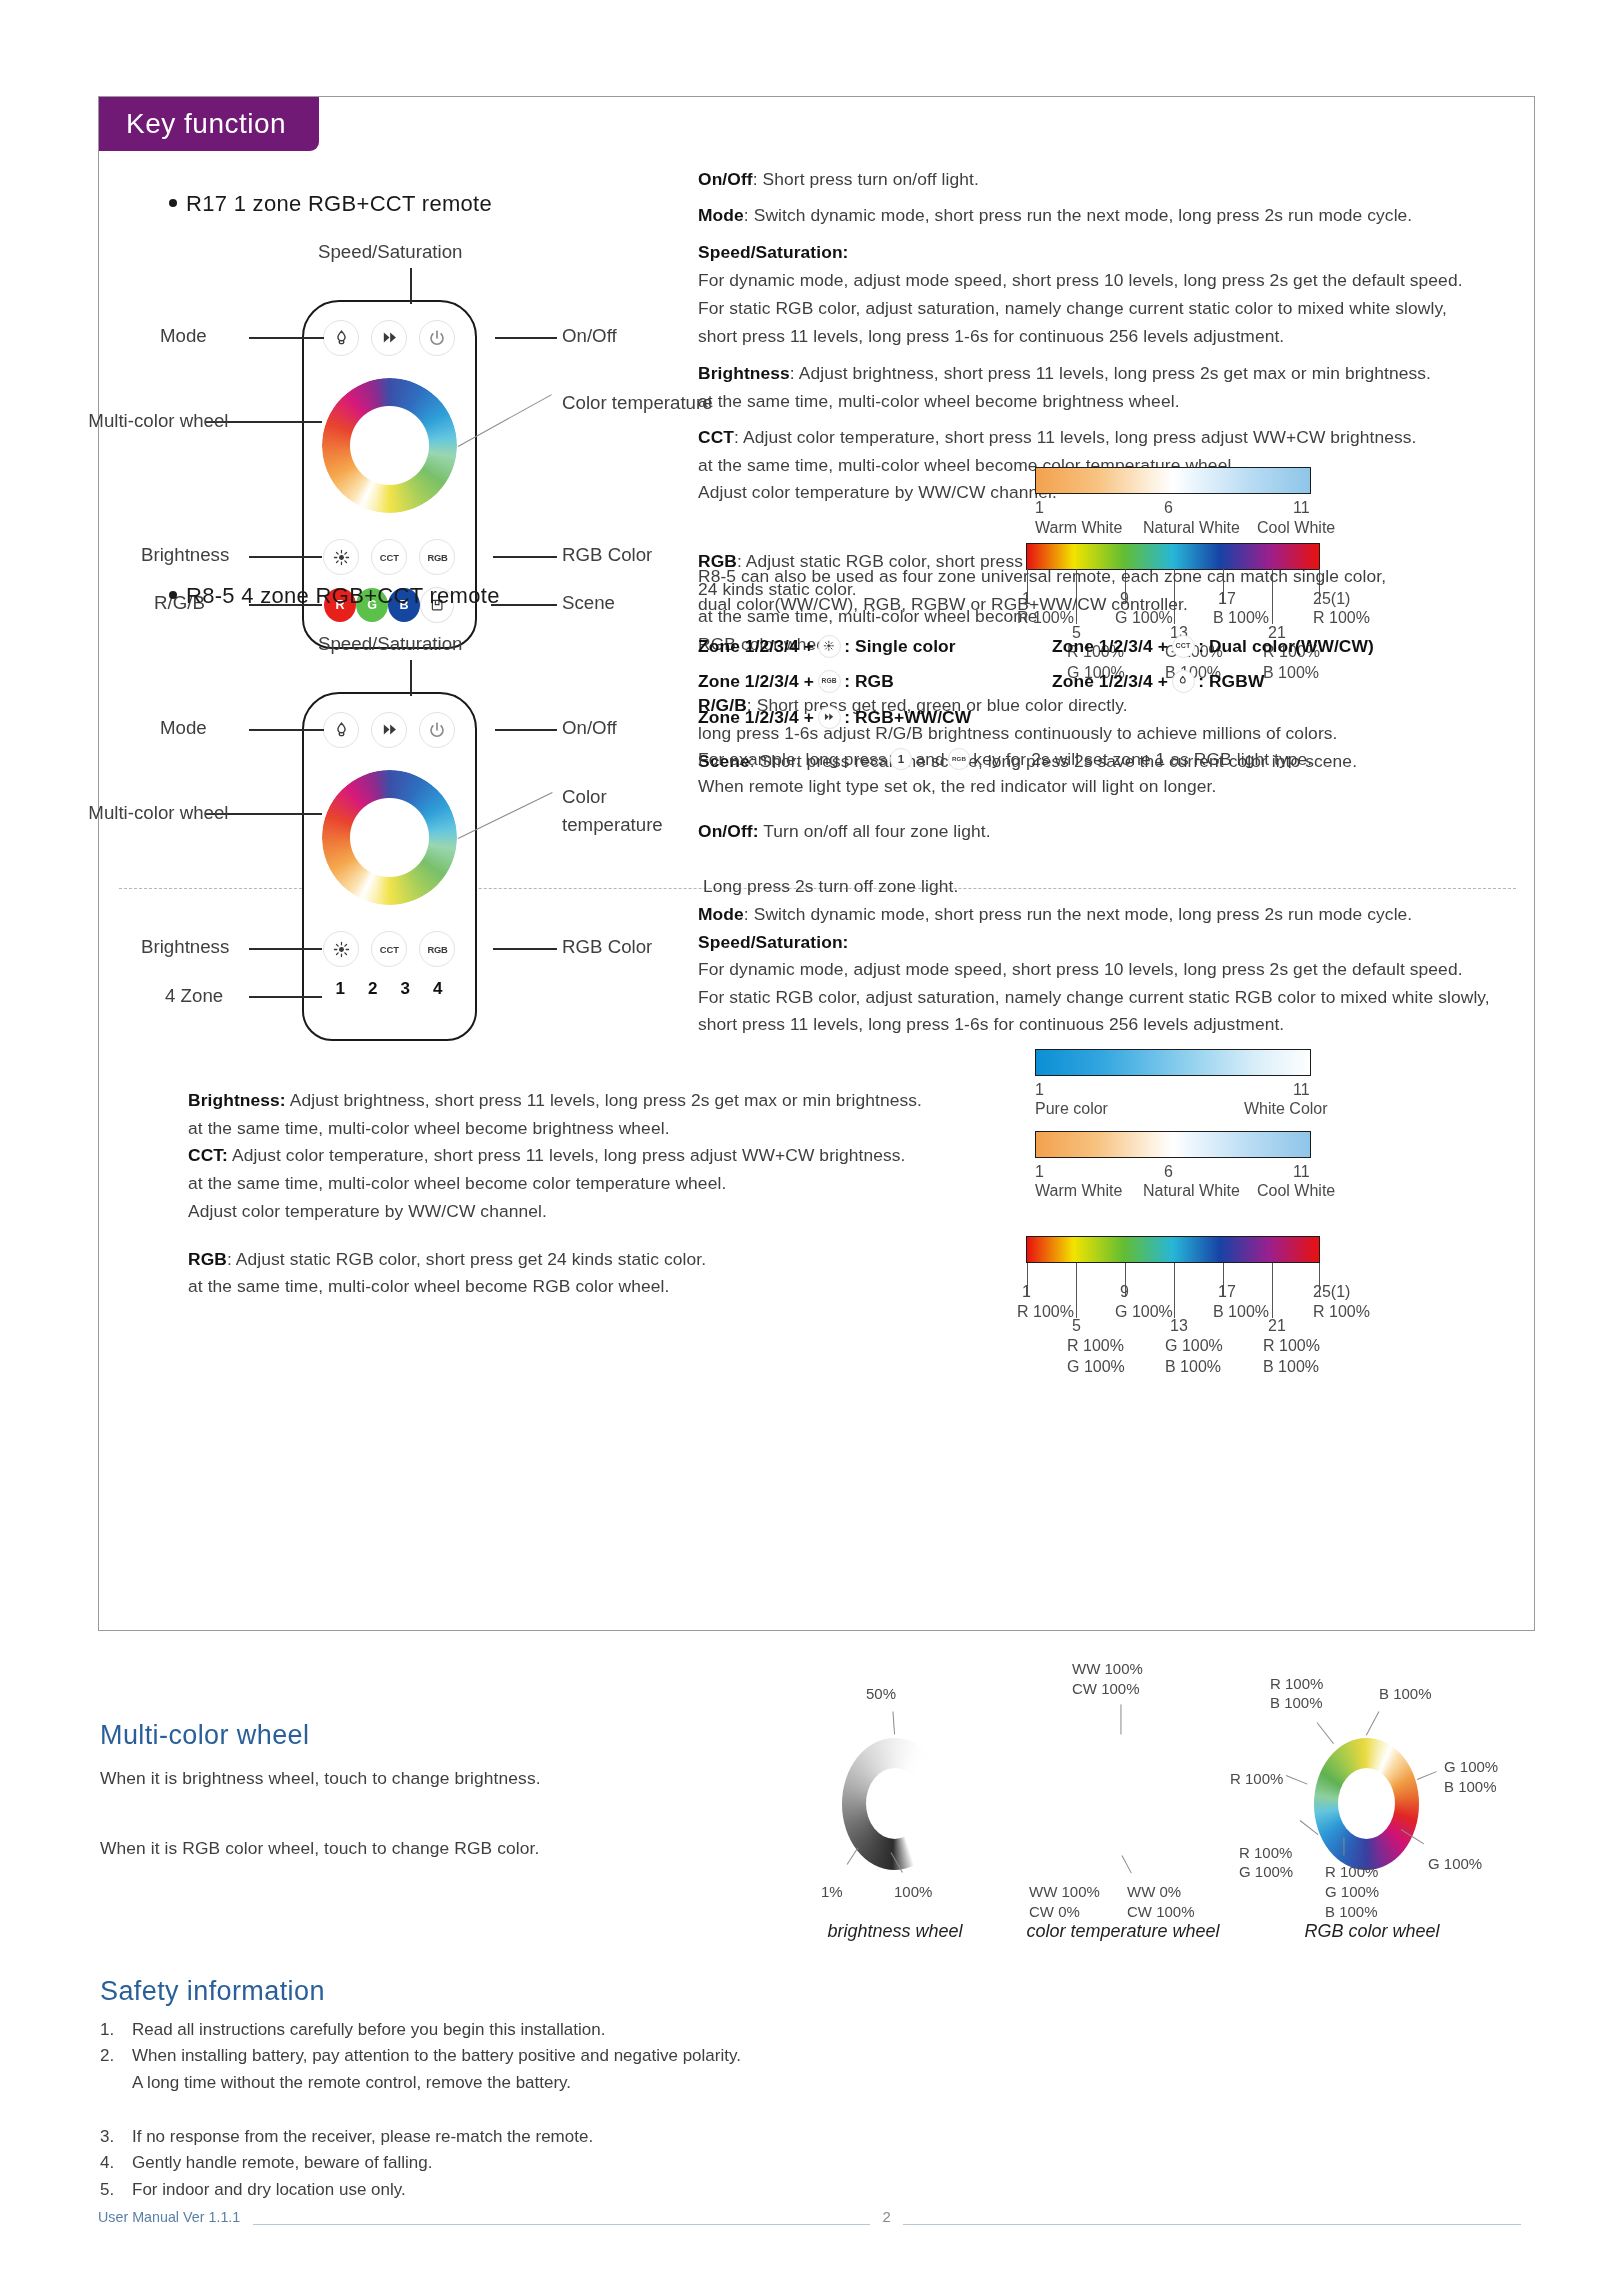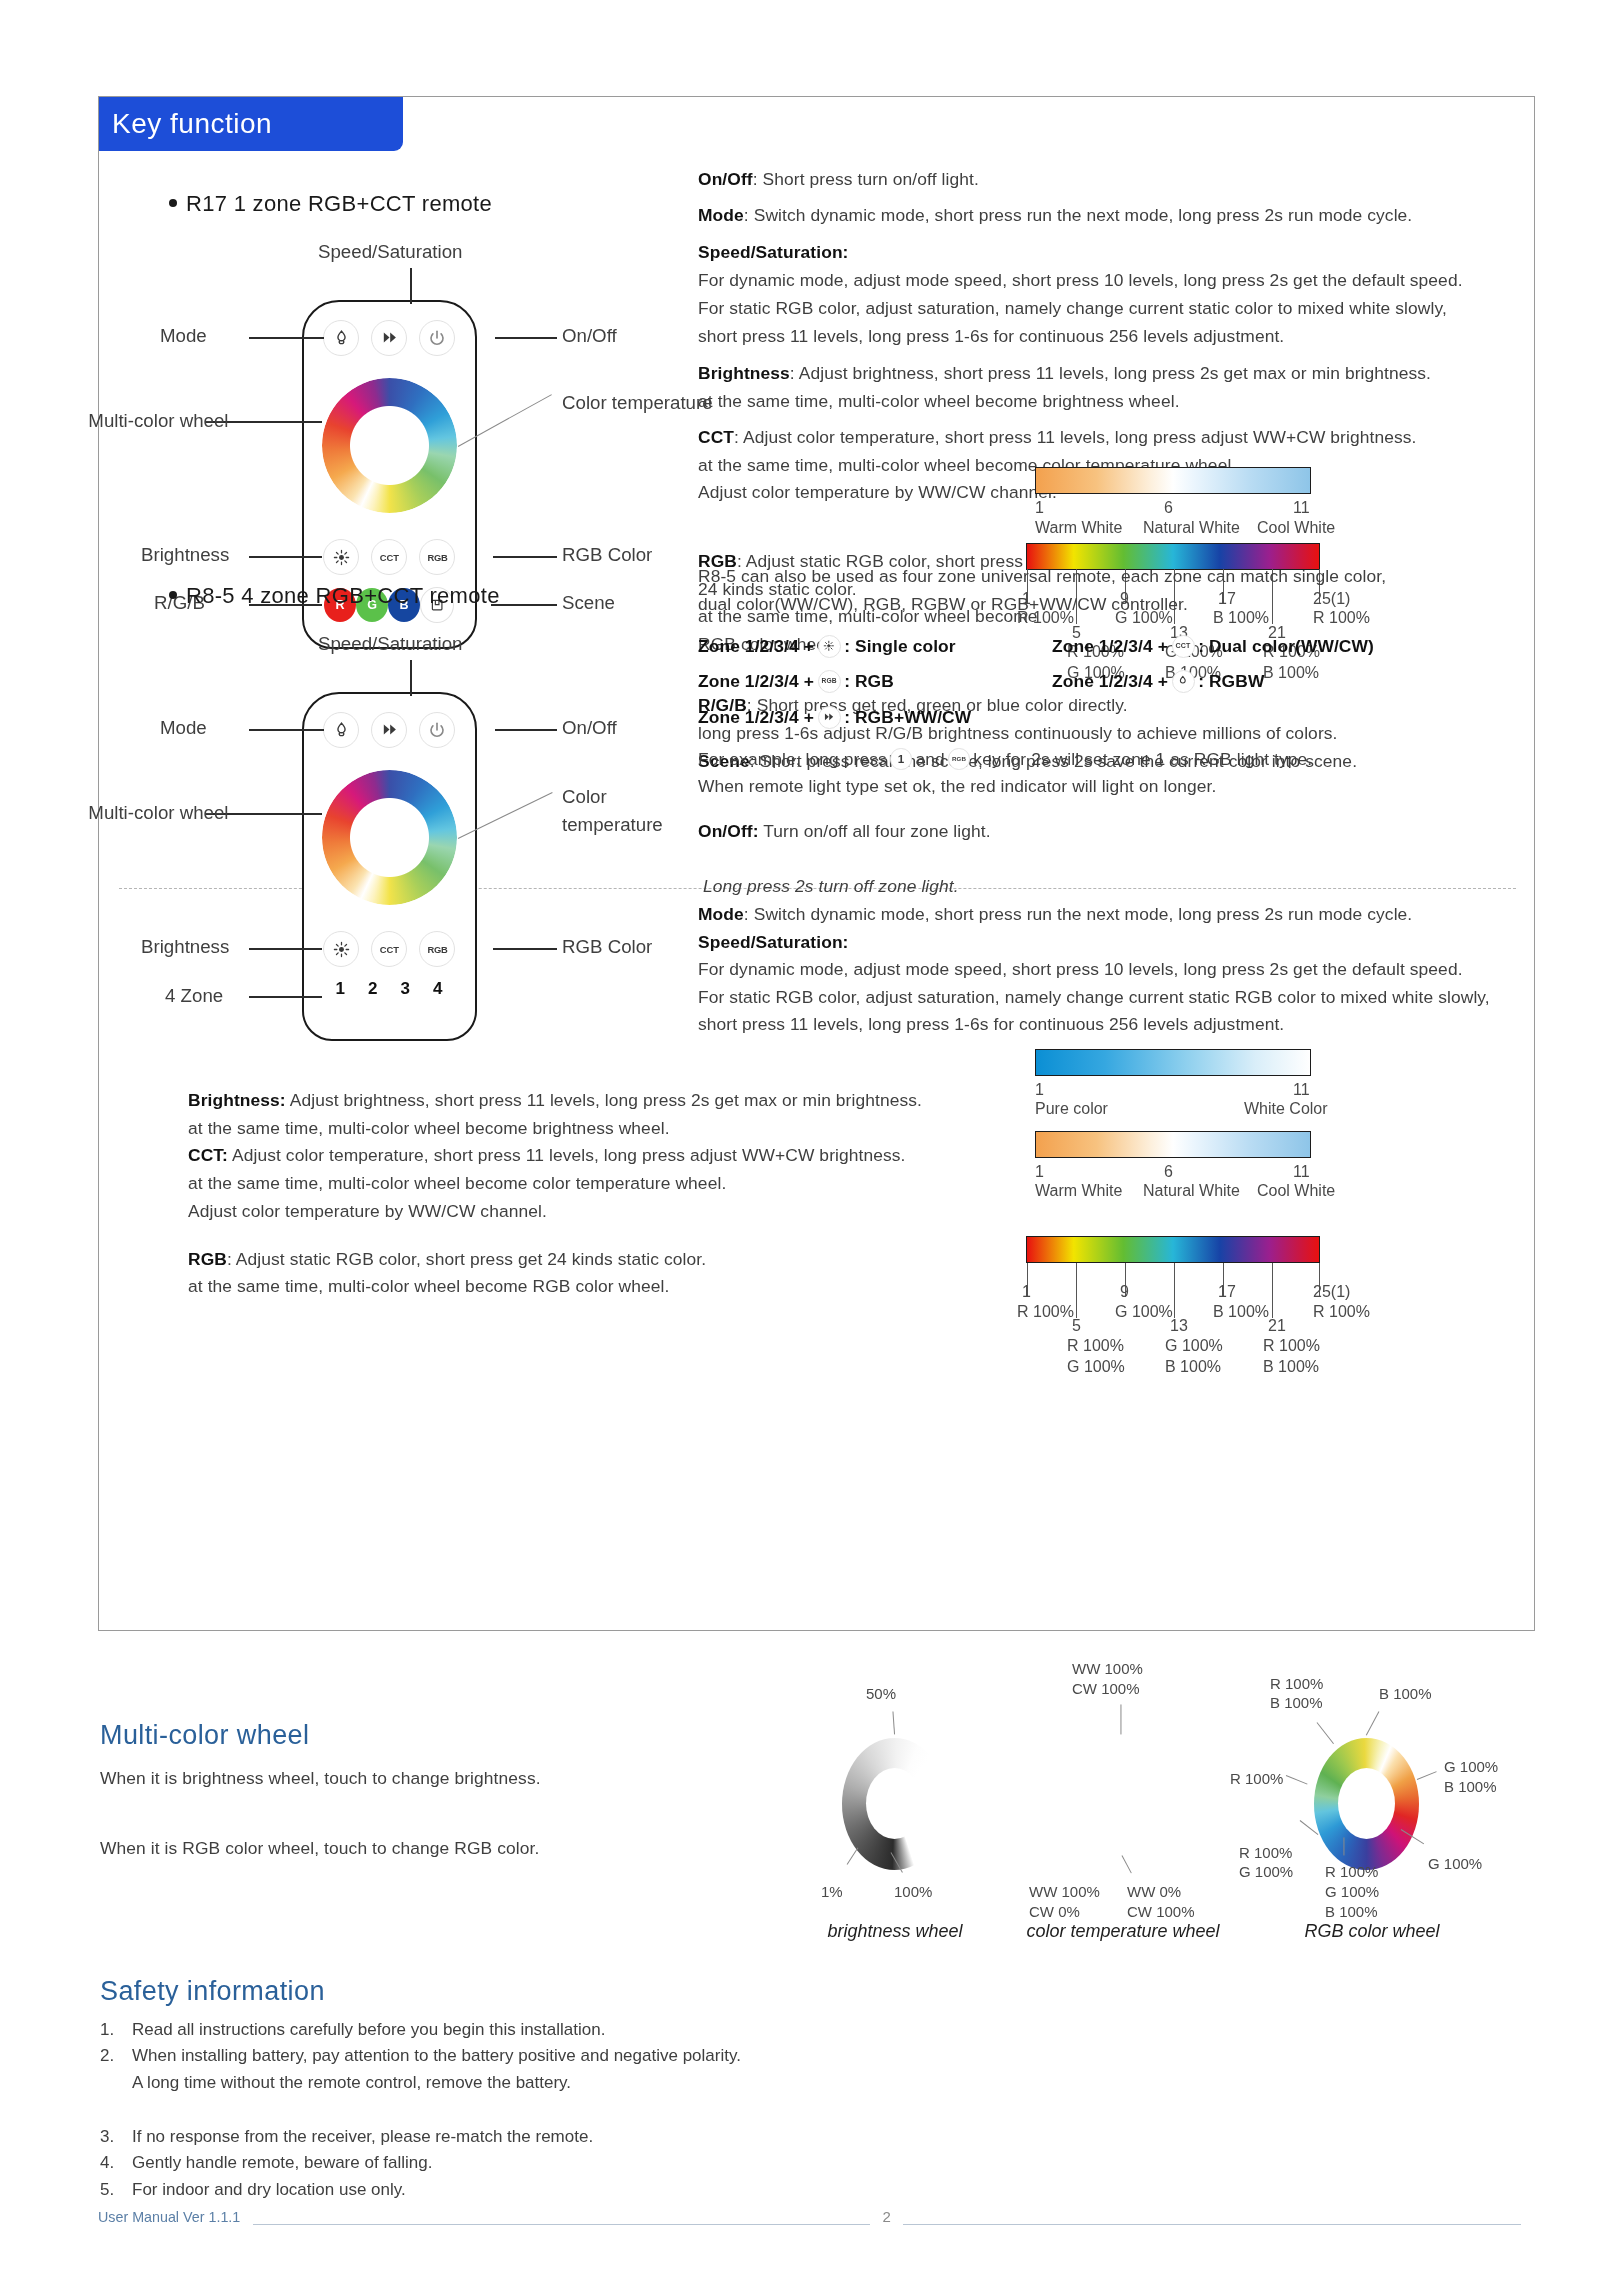--- a/index.html
+++ b/index.html
@@ -1,22 +1,22 @@
 <!DOCTYPE html>
 <html style="font-size:14.3px"><head>
 <meta charset="utf-8">
 <style>
   html,body{margin:0;padding:0;background:#fff;}
   body{width:1620px;height:2281px;font-family:"Liberation Sans",sans-serif;color:#3a3a3a;position:relative;}
   .page{position:absolute;inset:0;}
 
   
   .keybox{position:absolute;left:98px;top:96px;width:1437px;height:1535px;border:0.9px solid #9a9a9a;box-sizing:border-box;}
-  .banner{position:absolute;left:0;top:0;width:304px;height:54px;background:#1d4ed8;border-bottom-right-radius:9px;
-          color:#fff;font-size:28px;letter-spacing:0.5px;display:flex;align-items:center;padding-left:13px;box-sizing:border-box;}
+  .banner{position:absolute;left:0;top:0;width:220px;height:54px;background:#701a75;border-bottom-right-radius:9px;
+          color:#fff;font-size:28px;letter-spacing:0.5px;display:flex;align-items:center;padding-left:27px;box-sizing:border-box;}
 
   .bullet-title{position:absolute;font-size:22px;color:#1a1a1a;letter-spacing:0.3px;}
   .bullet-title .dot{display:inline-block;width:8px;height:8px;border-radius:50%;background:#1a1a1a;vertical-align:middle;margin-right:9px;margin-bottom:3.6px;}
 
   .divider{position:absolute;left:19.6px;top:791px;width:1397px;border-top:1.8px dashed #b5b5b5;}
 
   
   .txt{position:absolute;font-size:17.4px;line-height:28px;color:#3f3f3f;letter-spacing:0.1px;}
   .txt b{color:#111;font-weight:bold;}
 
@@ -337,21 +337,21 @@
     <div class="txt" style="left:599px;top:648px;display:flex;align-items:center;">
       <span>For example, long press </span>
       <span class="kbtn" style="width:21.4px;height:21.4px;margin:0 3.6px;font-size:11.6px;">1</span>
       <span> and </span>
       <span class="kbtn" style="width:21.4px;height:21.4px;margin:0 3.6px;font-size:6.2px;">RGB</span>
       <span> key for 2s will set zone 1 as RGB light type.</span>
     </div>
     <div class="txt" style="left:599px;top:675px;">When remote light type set ok, the red indicator will light on longer.</div>
 
     <div class="txt" style="left:599px;top:720px;"><b>On/Off:</b><span> Turn on/off all four zone light.</span></div>
-    <div class="txt" style="left:604px;top:775px;font-style:italic;">Long press 2s turn off zone light.</div>
+    <div class="txt" style="left:604px;top:775px;">Long press 2s turn off zone light.</div>
     <div class="txt" style="left:599px;top:803px;"><b>Mode</b><span>: Switch dynamic mode, short press run the next mode, long press 2s run mode cycle.</span></div>
     <div class="txt" style="left:599px;top:831px;"><b>Speed/Saturation:</b></div>
     <div class="txt" style="left:599px;top:858px;">For dynamic mode, adjust mode speed, short press 10 levels, long press 2s get the default speed.</div>
     <div class="txt" style="left:599px;top:886px;">For static RGB color, adjust saturation, namely change current static RGB color to mixed white slowly,</div>
     <div class="txt" style="left:599px;top:913px;">short press 11 levels, long press 1-6s for continuous 256 levels adjustment.</div>
 
     <div class="bar pure" style="left:936px;top:952px;width:276px;"></div>
     <div class="tlbl" style="left:936px;top:983px;">1</div>
     <div class="tlbl" style="left:936px;top:1002px;">Pure color</div>
     <div class="tlbl" style="left:1194px;top:983px;">11</div>

